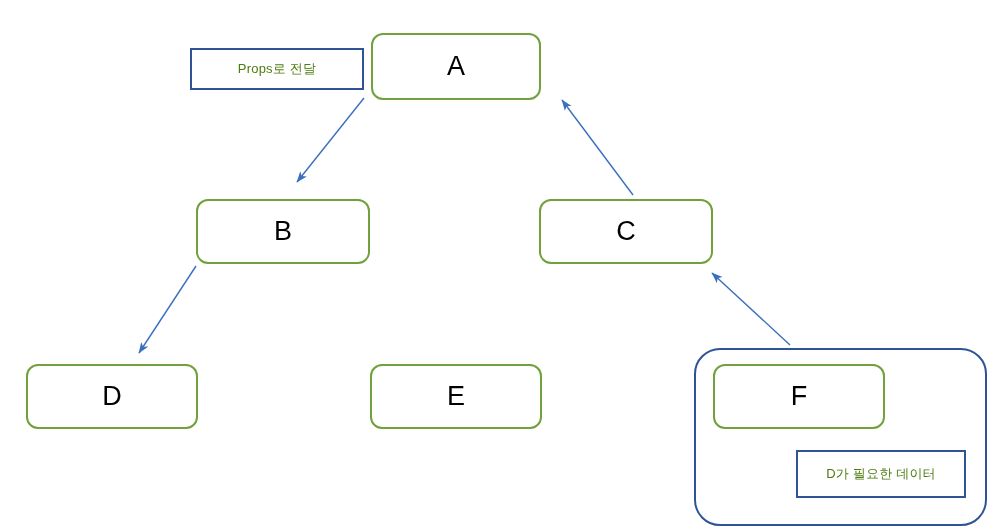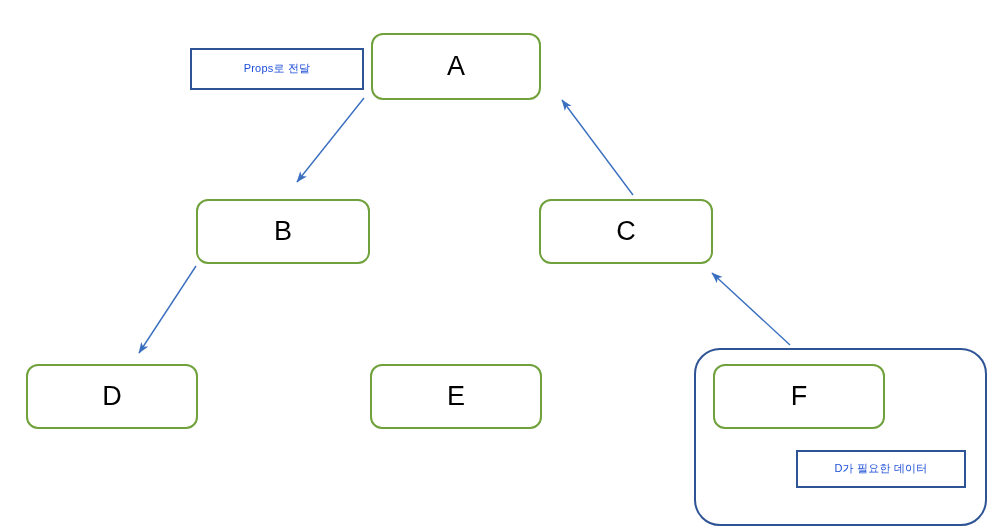--- a/index.html
+++ b/index.html
@@ -32,22 +32,22 @@
     line-height: 1;
   }
   .note {
     position: absolute;
     box-sizing: border-box;
     border: 2px solid #2E5496;
     background: #ffffff;
     display: flex;
     align-items: center;
     justify-content: center;
-    color: #1d4ed8;
-    font-size: 11px;
+    color: #4d7c0f;
+    font-size: 13px;
     line-height: 1.2;
     letter-spacing: 0.2px;
   }
   .group-box {
     position: absolute;
     box-sizing: border-box;
     border: 2px solid #2E5496;
     border-radius: 26px;
     background: #ffffff;
   }
@@ -60,21 +60,21 @@
     pointer-events: none;
   }
   
   #node-a { left: 371px; top: 33px;  width: 170px; height: 67px; }
   #node-b { left: 196px; top: 199px; width: 174px; height: 65px; }
   #node-c { left: 539px; top: 199px; width: 174px; height: 65px; }
   #node-d { left: 26px;  top: 364px; width: 172px; height: 65px; }
   #node-e { left: 370px; top: 364px; width: 172px; height: 65px; }
   #node-f { left: 713px; top: 364px; width: 172px; height: 65px; }
   #note-props { left: 190px; top: 48px;  width: 174px; height: 42px; }
-  #note-data  { left: 796px; top: 450px; width: 170px; height: 38px; }
+  #note-data  { left: 796px; top: 450px; width: 170px; height: 48px; }
   #group-f    { left: 694px; top: 348px; width: 293px; height: 178px; }
 </style>
 </head>
 <body>
 
 <div id="canvas">
 
   <svg id="arrow-layer" viewBox="0 0 1004 532" width="1004" height="532" xmlns="http://www.w3.org/2000/svg">
     <defs>
       <marker id="head" markerWidth="9" markerHeight="9" refX="7.5" refY="3.2" orient="auto" markerUnits="strokeWidth">

